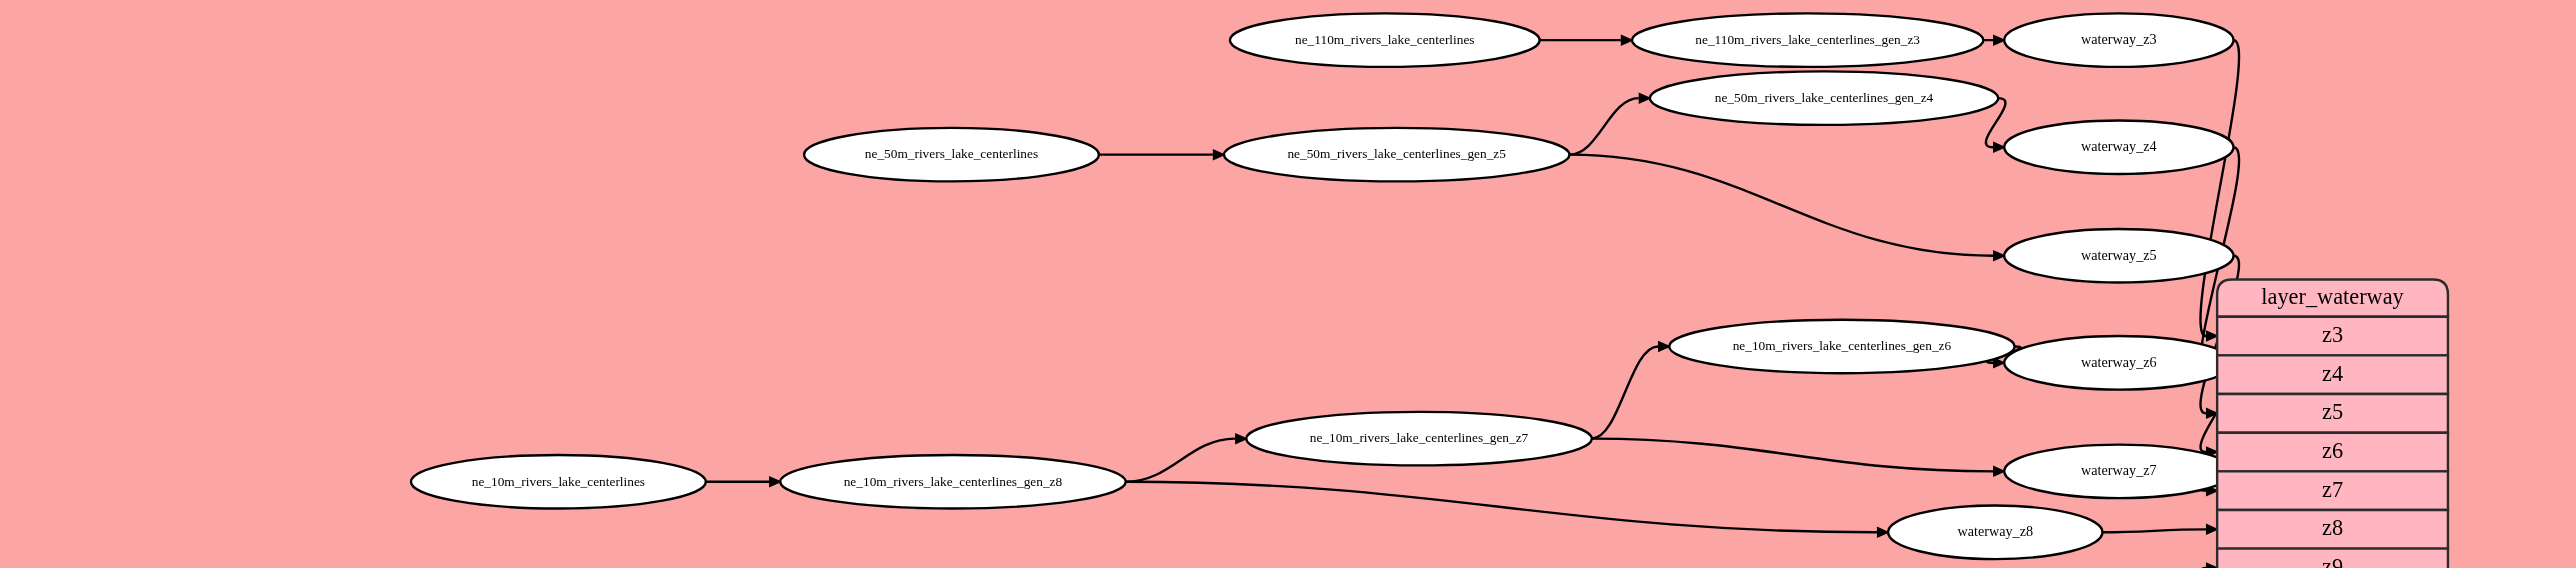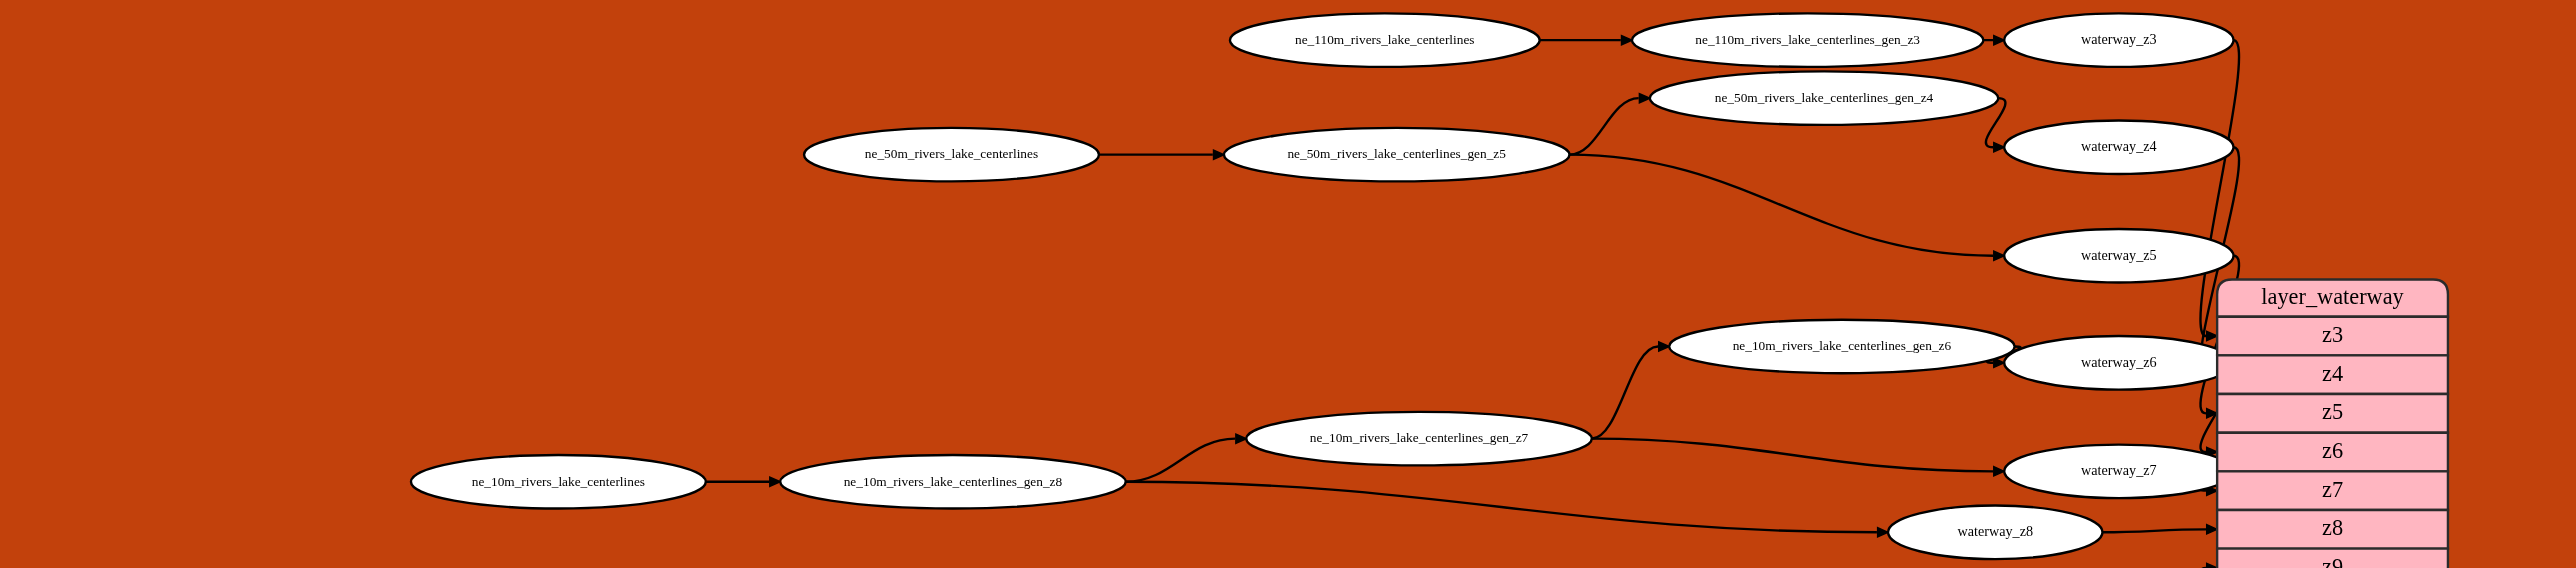--- a/index.html
+++ b/index.html
@@ -4,21 +4,21 @@
 <style>
   html, body {
     margin: 0;
     padding: 0;
     background: #ffffff;
   }
   #canvas {
     position: relative;
     width: 2576px;
     height: 568px;
-    background: #c2410c;
+    background: #fca5a5;
     font-family: "Liberation Serif", serif;
   }
   svg#graph {
     position: absolute;
     top: 0;
     left: 0;
     width: 2576px;
     height: 568px;
     display: block;
   }

